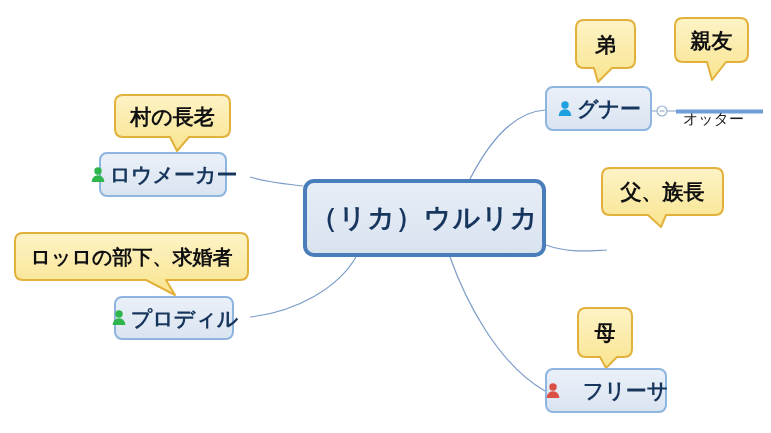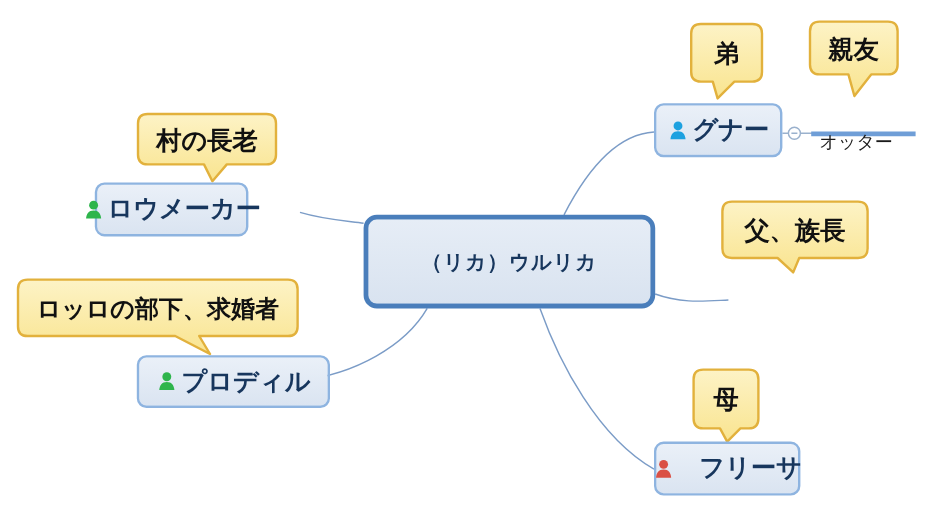--- a/index.html
+++ b/index.html
@@ -15,28 +15,28 @@
     display:flex;align-items:center;justify-content:center;gap:3px;
     background:linear-gradient(180deg,#eaf0f8 0%,#dae4f1 100%);
     border:2px solid #8eb4e0;border-radius:8px;
     color:#17365d;font-weight:700;font-size:21px;line-height:1;
     white-space:nowrap;
   }
   .node .person{flex:0 0 auto;display:block;}
   .node-central{
     left:303px;top:179px;width:243px;height:78px;
     border:4px solid #4a7ebb;border-radius:11px;
-    font-size:17px;letter-spacing:1px;
+    font-size:27px;letter-spacing:1px;
     background:linear-gradient(180deg,#e6edf6 0%,#d9e3f0 100%);
   }
   .node-gunnar  {left:545px;top:86px; width:107px;height:45px;}
   .node-rollo   {left:607px;top:228px;width:98px; height:47px;}
   .node-frisa   {left:545px;top:368px;width:122px;height:45px;gap:21px;}
-  .node-lawmaker{left:79px; top:152px;width:128px;height:45px;}
-  .node-prodil  {left:114px;top:296px;width:161px;height:44px;}
+  .node-lawmaker{left:99px; top:152px;width:128px;height:45px;}
+  .node-prodil  {left:114px;top:296px;width:120px;height:44px;}
   
   .otter-label{
     position:absolute;left:683px;top:83px;
     font-size:15px;color:#1a1a1a;font-weight:400;line-height:1;white-space:nowrap;margin-top:28px;
   }
   
   .callout-text{font:600 21px "Liberation Sans",sans-serif;fill:#111111;}
   .callout-text.small{font-size:20px;}
 </style>
 </head>

